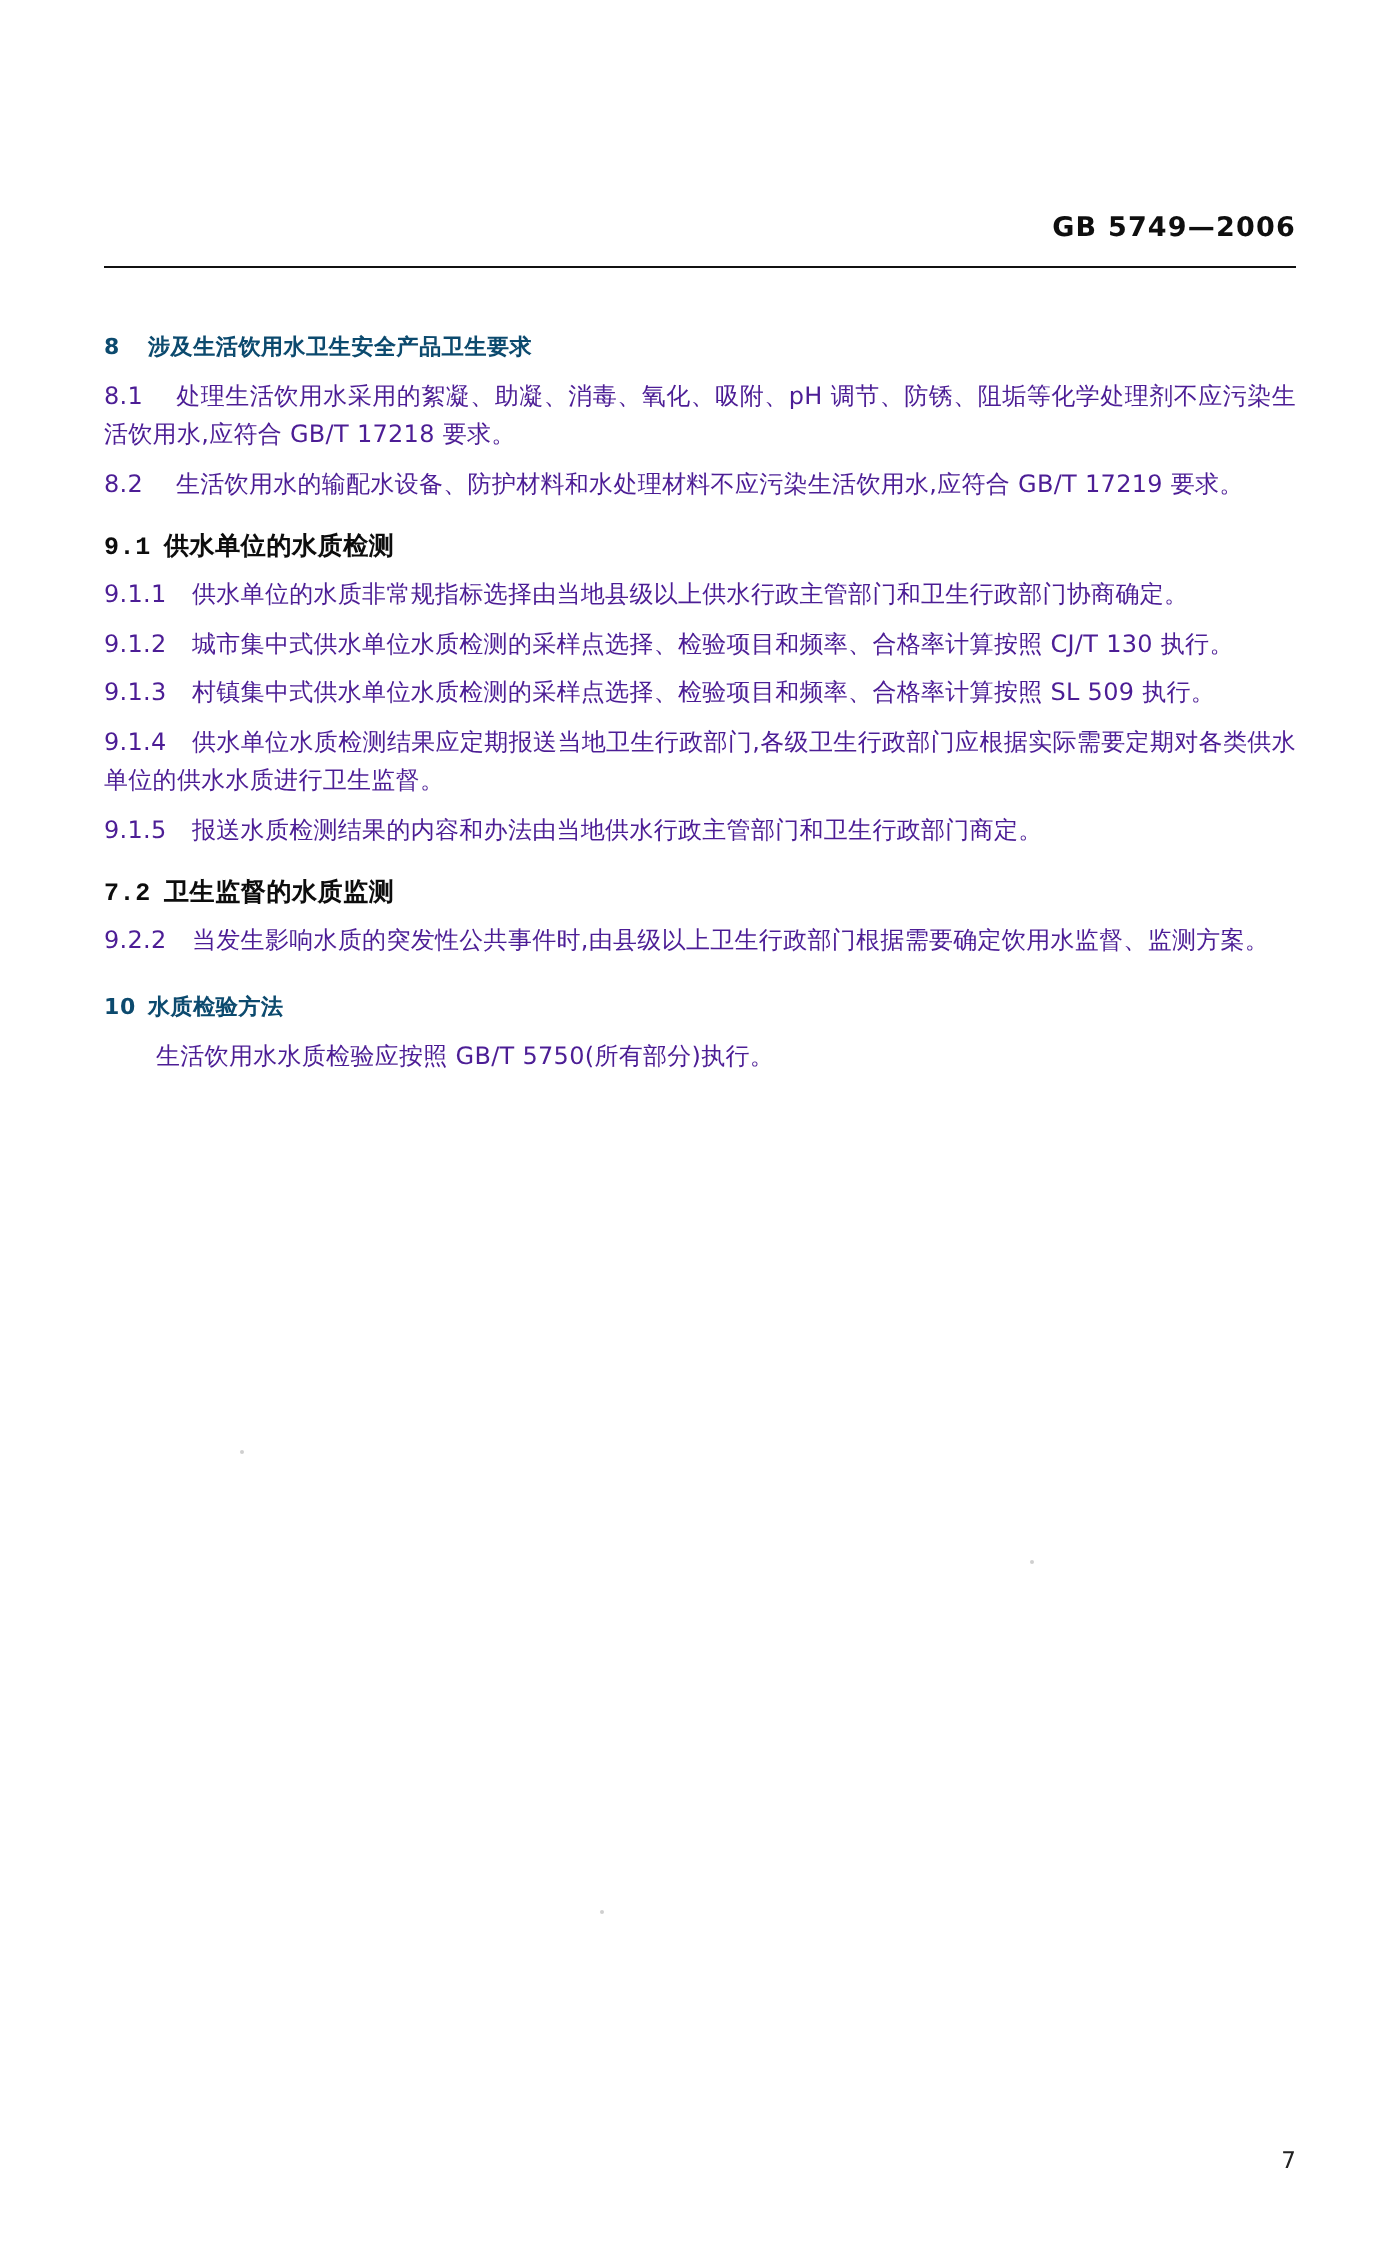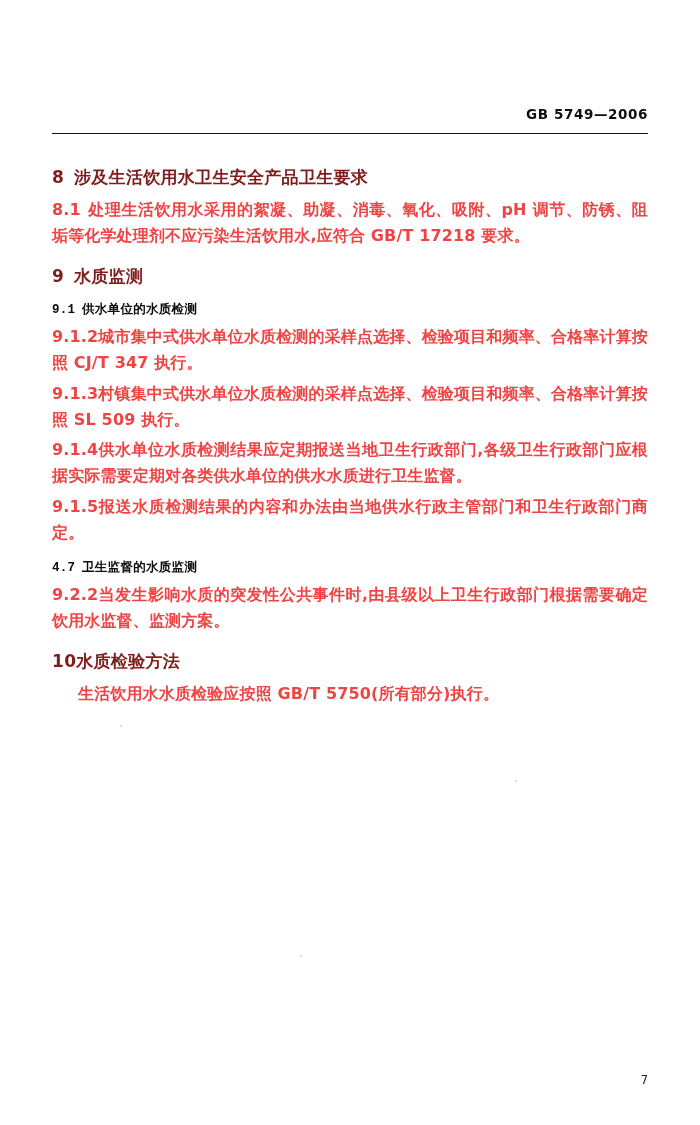--- a/index.html
+++ b/index.html
@@ -39,50 +39,49 @@
     right: 52px;
     border-top: 1.2px solid #111;
   }
   .content {
     position: absolute;
     top: 130px;
     left: 52px;
     right: 52px;
   }
   .clause-head {
-    font-size: 17px;
+    font-size: 11px;
     font-weight: bold;
     margin: 16px 0 8px 0;
     letter-spacing: 0.3px;
-    color: #7f1d1d;
+    color: #0c4a6e;
   }
   .clause-head .num {
     display: inline-block;
     min-width: 22px;
   }
   .sub-head {
     font-size: 12.5px;
     font-weight: bold;
     margin: 13px 0 6px 0;
     letter-spacing: 0.3px;
     color: #0d0d0d;
   }
   .sub-head .num {
     display: inline-block;
     min-width: 30px;
     font-family: Liberation Mono, monospace;
   }
   p.para {
-    font-size: 16px;
+    font-size: 12px;
     line-height: 1.62;
     margin: 5px 0;
     text-align: justify;
     letter-spacing: 0.15px;
-    color: #ef4444;
-    font-weight: bold;
+    color: #4c1d95;
   }
   p.para .lead {
     display: inline-block;
     min-width: 36px;
   }
   p.para .lead2 {
     display: inline-block;
     min-width: 44px;
   }
   p.indent {
@@ -112,43 +111,46 @@
   <div class="hrule"></div>
 
   <div class="content">
 
     <div class="clause-head">
       <span class="num">8</span><span>涉及生活饮用水卫生安全产品卫生要求</span>
     </div>
     <p class="para">
       <span class="lead">8.1</span><span>处理生活饮用水采用的絮凝、助凝、消毒、氧化、吸附、pH 调节、防锈、阻垢等化学处理剂不应污染生活饮用水,应符合 GB/T 17218 要求。</span>
     </p>
+    <p class="para">
+      <span class="lead">8.2</span><span>生活饮用水的输配水设备、防护材料和水处理材料不应污染生活饮用水,应符合 GB/T 17219 要求。</span>
+    </p>
 
-    <div class="clause-head">
-      <span class="num">9</span><span>水质监测</span>
-    </div>
 
     <div class="sub-head">
       <span class="num">9.1</span><span>供水单位的水质检测</span>
     </div>
     <p class="para">
-      <span class="lead2">9.1.2</span><span>城市集中式供水单位水质检测的采样点选择、检验项目和频率、合格率计算按照 CJ/T 347 执行。</span>
+      <span class="lead2">9.1.1</span><span>供水单位的水质非常规指标选择由当地县级以上供水行政主管部门和卫生行政部门协商确定。</span>
+    </p>
+    <p class="para">
+      <span class="lead2">9.1.2</span><span>城市集中式供水单位水质检测的采样点选择、检验项目和频率、合格率计算按照 CJ/T 130 执行。</span>
     </p>
     <p class="para">
       <span class="lead2">9.1.3</span><span>村镇集中式供水单位水质检测的采样点选择、检验项目和频率、合格率计算按照 SL 509 执行。</span>
     </p>
     <p class="para">
       <span class="lead2">9.1.4</span><span>供水单位水质检测结果应定期报送当地卫生行政部门,各级卫生行政部门应根据实际需要定期对各类供水单位的供水水质进行卫生监督。</span>
     </p>
     <p class="para">
       <span class="lead2">9.1.5</span><span>报送水质检测结果的内容和办法由当地供水行政主管部门和卫生行政部门商定。</span>
     </p>
 
     <div class="sub-head">
-      <span class="num">4.7</span><span>卫生监督的水质监测</span>
+      <span class="num">7.2</span><span>卫生监督的水质监测</span>
     </div>
     <p class="para">
       <span class="lead2">9.2.2</span><span>当发生影响水质的突发性公共事件时,由县级以上卫生行政部门根据需要确定饮用水监督、监测方案。</span>
     </p>
 
     <div class="clause-head">
       <span class="num">10</span><span>水质检验方法</span>
     </div>
     <p class="para indent">生活饮用水水质检验应按照 GB/T 5750(所有部分)执行。</p>
 

